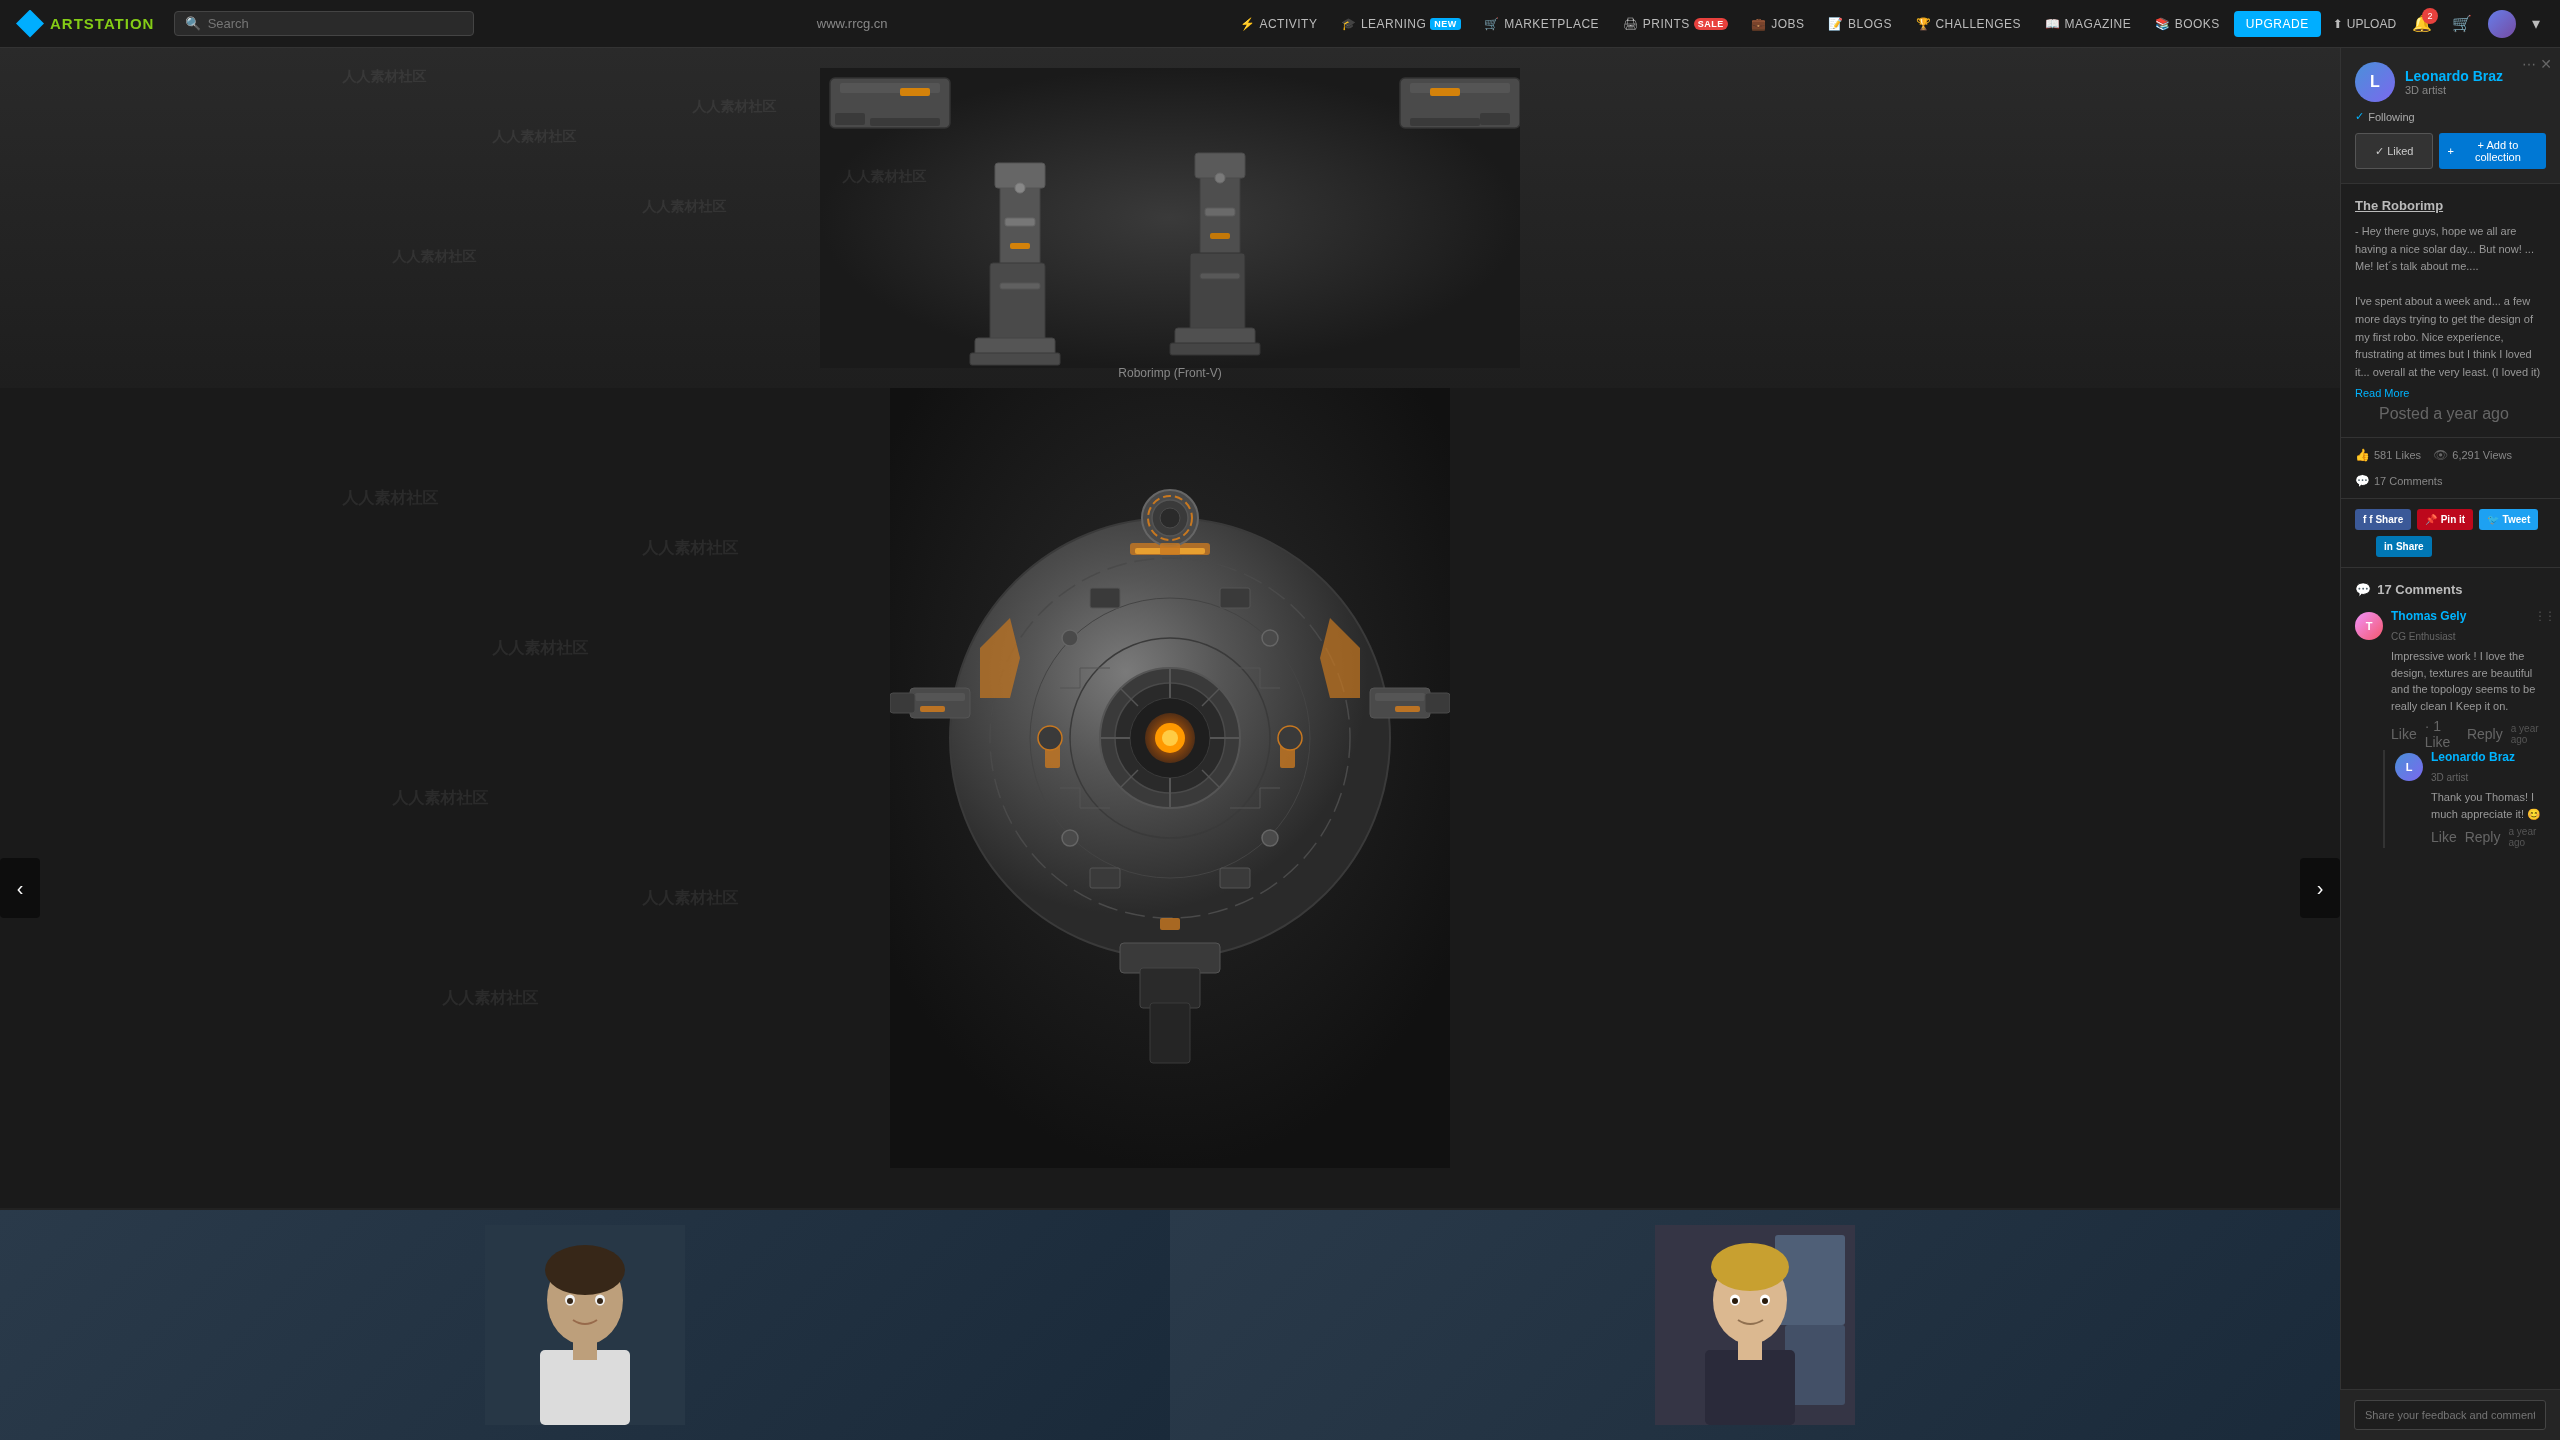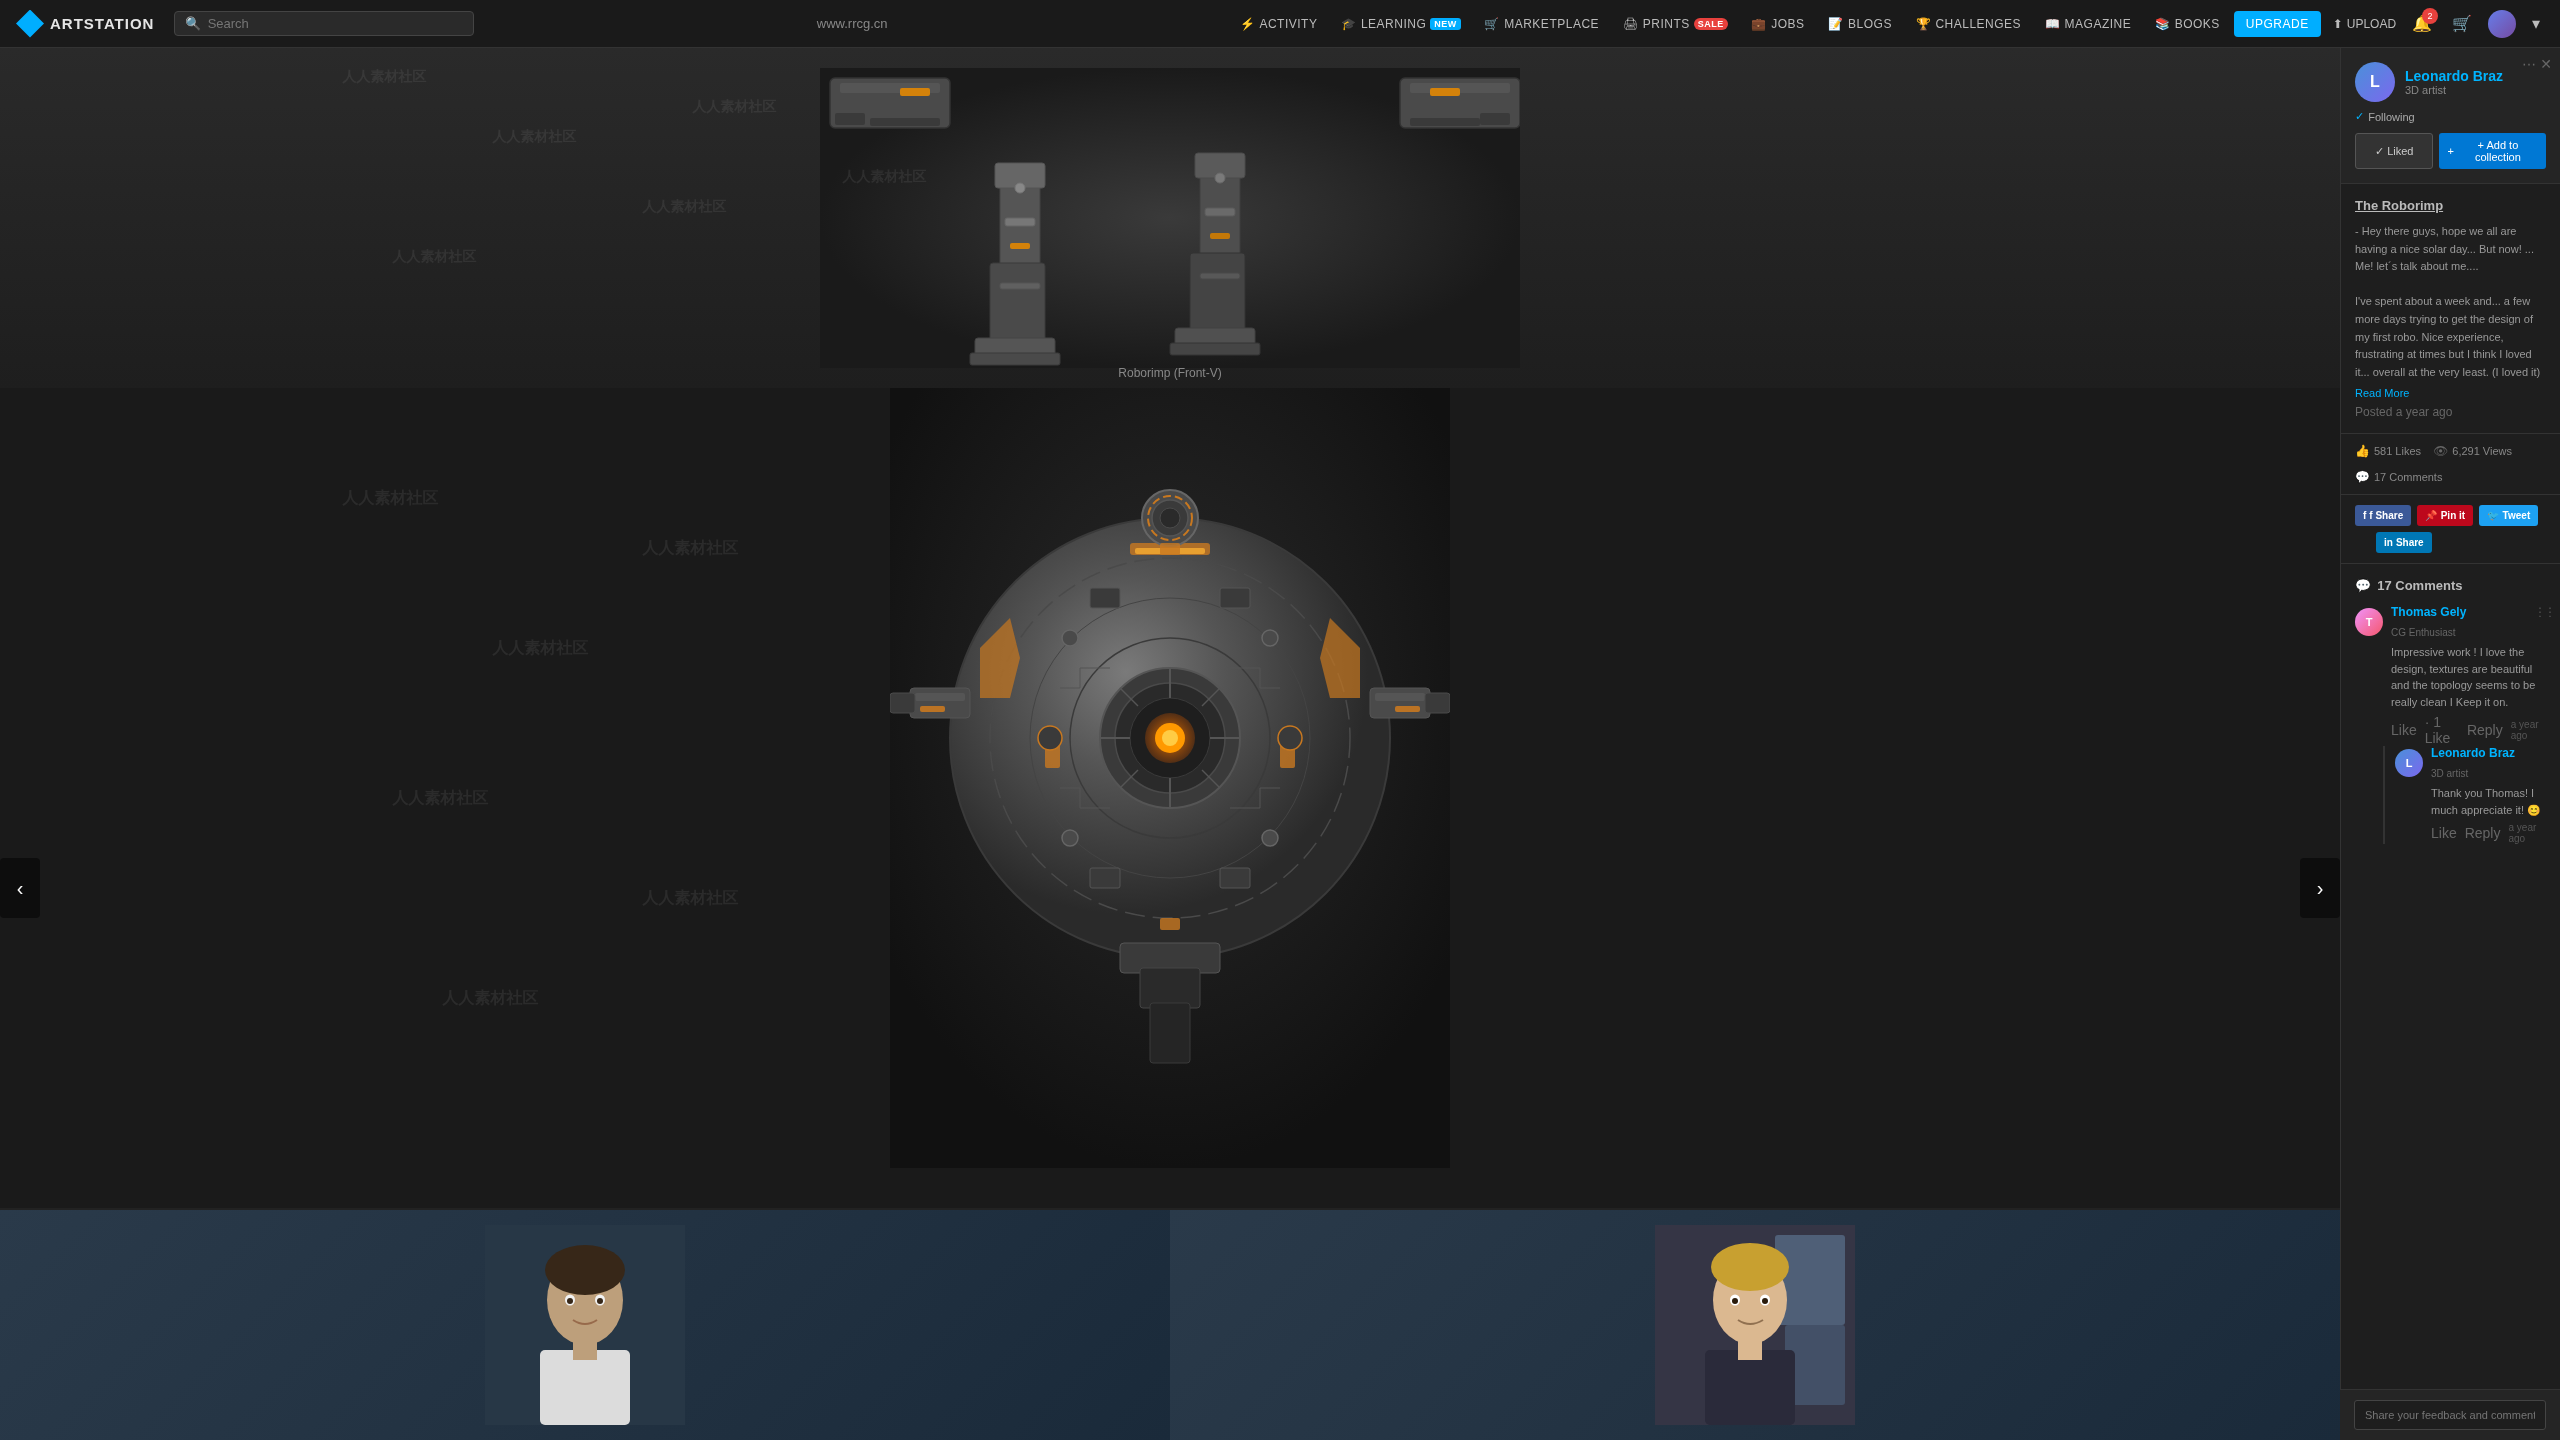--- a/index.html
+++ b/index.html
@@ -31,21 +31,21 @@
       align-items: center;
       gap: 6px;
       margin-right: 8px;
     }
     .logo-icon {
       width: 28px; height: 28px;
       background: #00aeff;
       clip-path: polygon(50% 0%, 100% 50%, 50% 100%, 0% 50%);
     }
     .logo-text {
-      color: #e5e5e5;
+      color: #84cc16;
       font-weight: 700;
       font-size: 15px;
       letter-spacing: 1px;
       text-transform: uppercase;
     }
     .search-box {
       display: flex;
       align-items: center;
       background: #2a2a2a;
       border: 1px solid #444;
@@ -372,22 +372,23 @@
     }
     .read-more {
       color: #00b4ff;
       font-size: 11px;
       cursor: pointer;
       display: block;
       margin-top: 6px;
     }
     .post-date {
       color: #666;
-      font-size: 12px;
+      font-size: 16px;
       margin-top: 6px;
+      margin-left: 24px;
     }
 
     
     .stats-row {
       display: flex;
       align-items: center;
       gap: 12px;
       padding: 10px 14px;
       border-bottom: 1px solid #333;
       flex-wrap: wrap;

